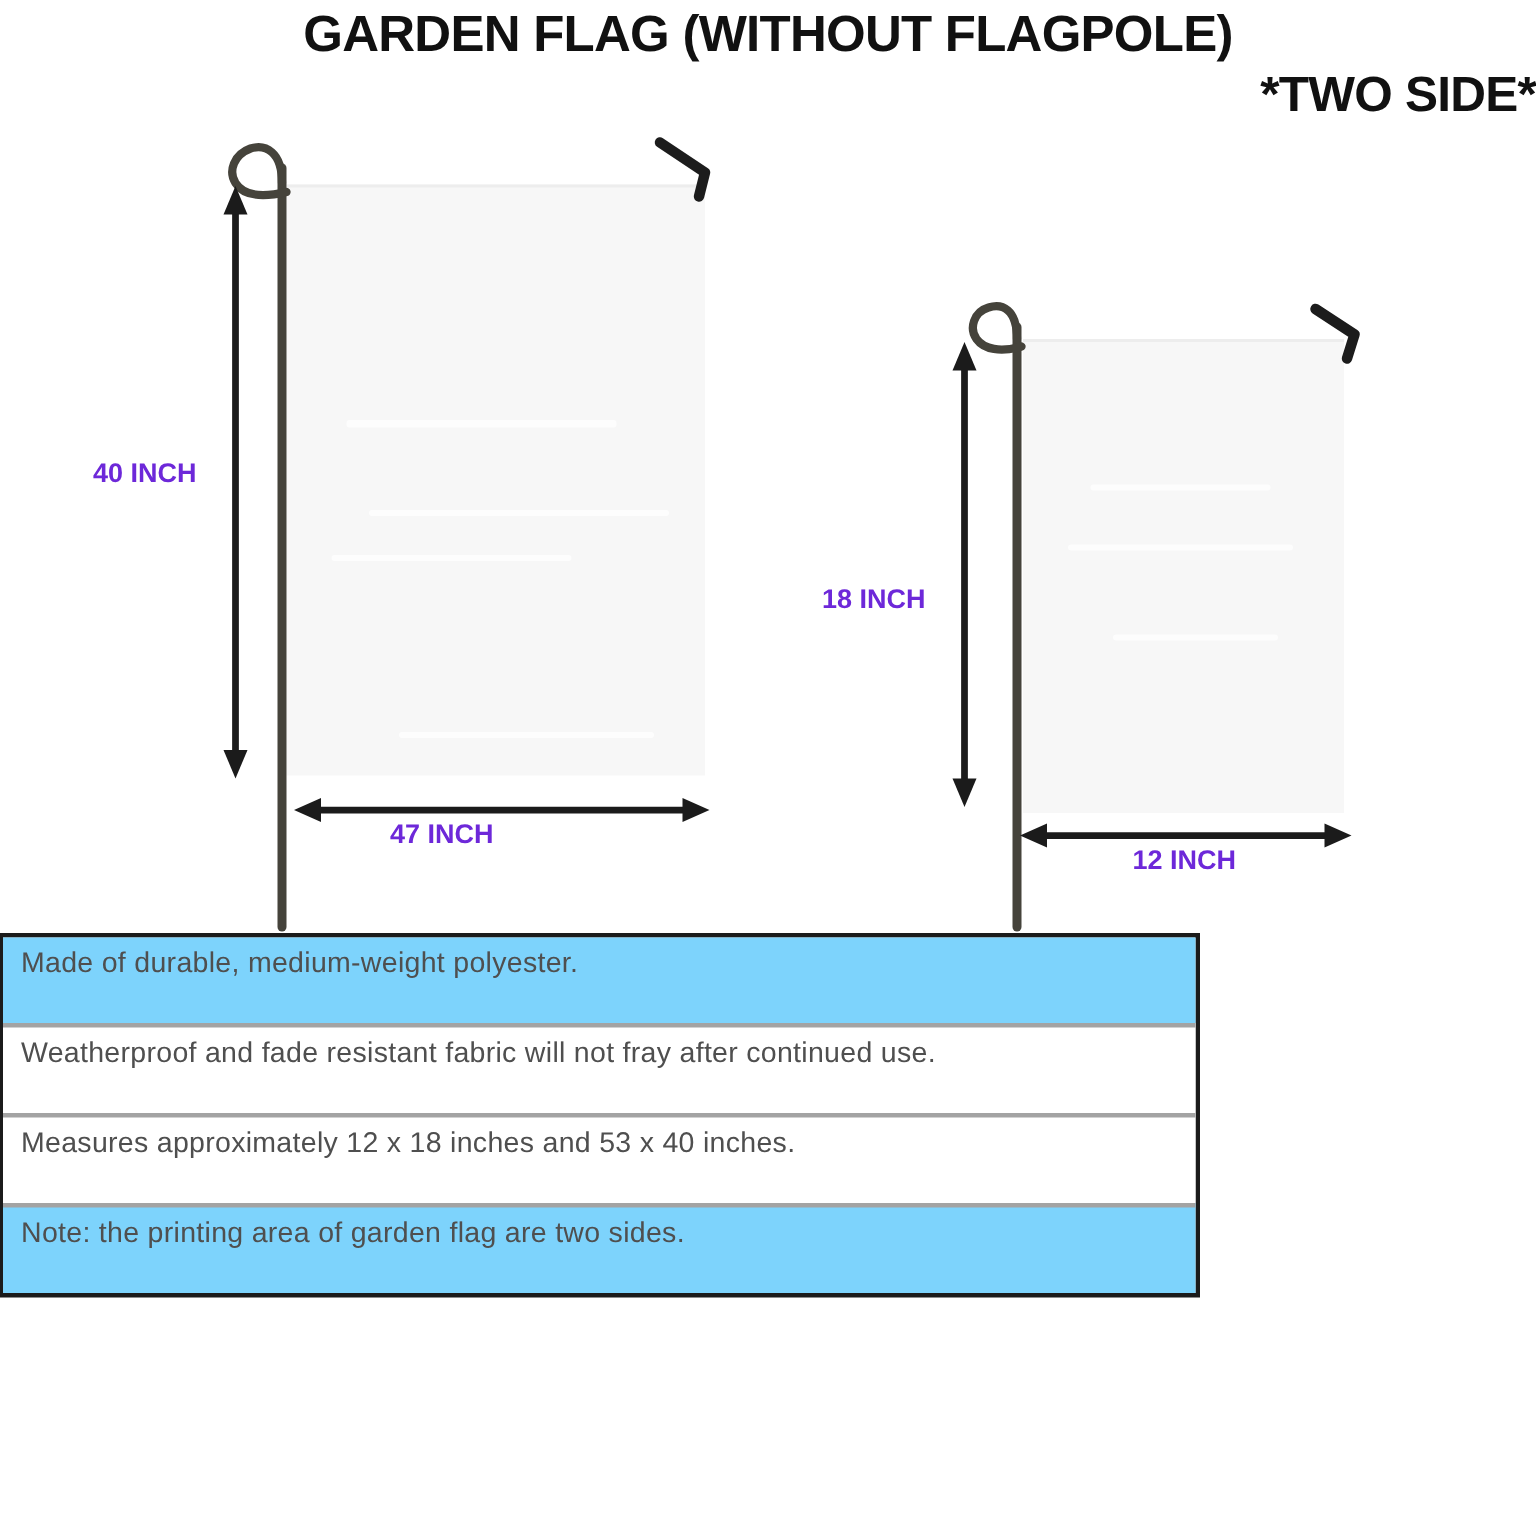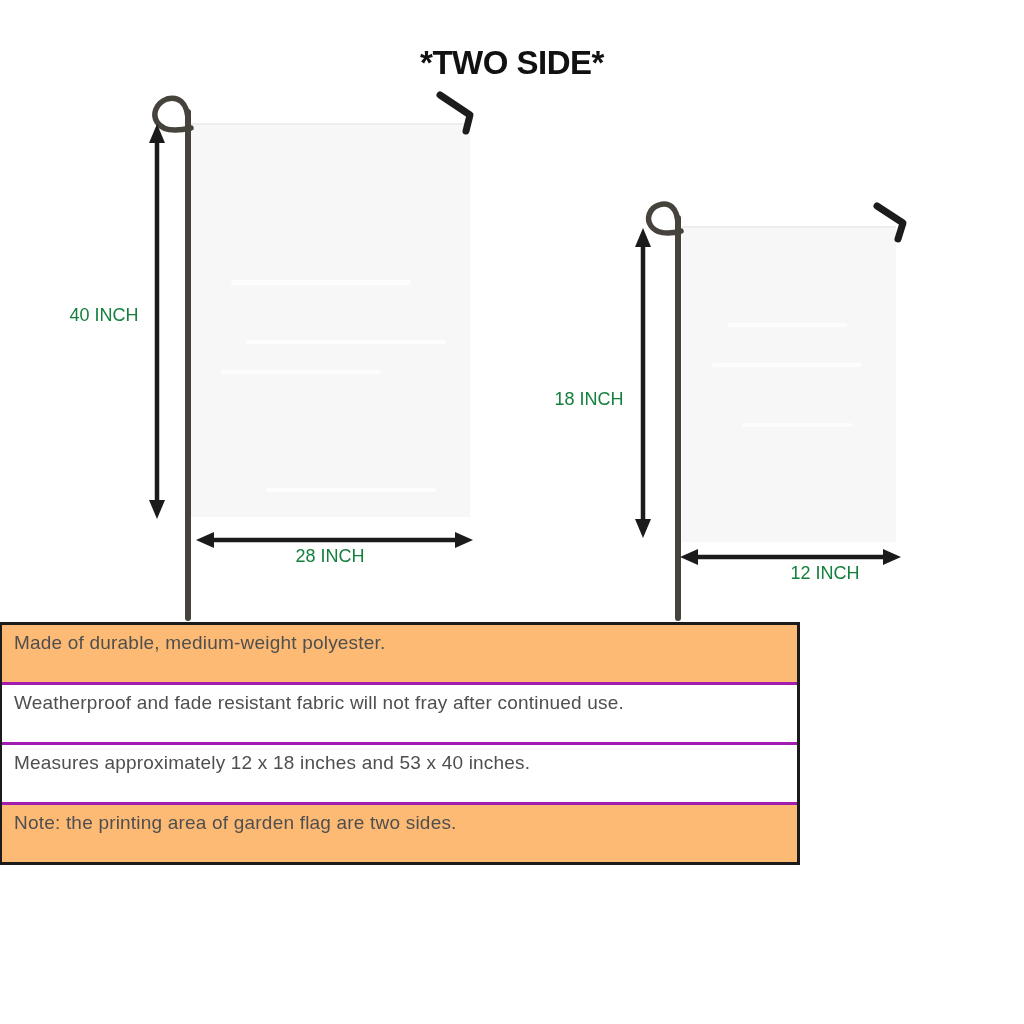--- a/index.html
+++ b/index.html
@@ -6,61 +6,62 @@
   #stage{
     position:relative;width:1024px;height:1024px;background:#ffffff;overflow:hidden;
     font-family:"Liberation Sans",sans-serif;
   }
   
   .title{
     position:absolute;left:0;width:1024px;text-align:center;
     font-weight:800;color:#111111;letter-spacing:-0.5px;
   }
   #title-line1{top:4px;font-size:34px;}
-  #title-line2{top:44px;font-size:33px;}
+  #title-line2{top:44px;font-size:33px;text-align:right;}
   
   .flag{
     position:absolute;background:#f7f7f7;border-top:2px solid #ededed;
   }
   #flag-large{left:191px;top:123px;width:279px;height:392px;}
   #flag-small{left:682px;top:226px;width:214px;height:314px;}
   .streak{position:absolute;background:#ffffff;opacity:.75;border-radius:2px;}
   
   #diagram-svg{position:absolute;left:0;top:0;width:1024px;height:1024px;}
   .pole{stroke:#45433b;stroke-width:6;fill:none;stroke-linecap:round;}
   .loop{stroke:#45433b;stroke-width:5.5;fill:none;stroke-linecap:round;}
   .hook{stroke:#1c1c1c;stroke-width:7;fill:none;stroke-linecap:round;stroke-linejoin:round;}
   .mline{stroke:#1b1b1b;stroke-width:4.5;fill:none;}
   .mhead{fill:#1b1b1b;stroke:none;}
   
   .dim-label{
-    position:absolute;font-weight:400;font-size:18px;color:#15803d;
-    text-align:center;white-space:nowrap;
+    position:absolute;font-weight:700;font-size:18px;color:#6d28d9;
+    white-space:nowrap;
   }
   #label-40{left:62px;top:305px;width:84px;}
   #label-28{left:260px;top:546px;width:140px;}
   #label-18{left:548px;top:352px;width:82px;margin-top:37px;}
   #label-12{left:755px;top:563px;width:140px;}
   
   #spec-table{
     position:absolute;left:0;top:622px;width:795px;
     border:3px solid #1b1b1b;border-left-width:2px;
   }
   .spec-row{
     height:50px;padding:7px 8px 0 12px;
     font-size:19px;letter-spacing:.2px;color:#4f4f4f;background:#ffffff;
   }
-  .spec-row.shaded{background:#fdba74;}
-  .spec-row + .spec-row{border-top:3px solid #a21caf;}
+  .spec-row.shaded{background:#7dd3fc;}
+  .spec-row + .spec-row{border-top:3px solid #a3a3a3;}
 </style>
 </head>
 <body>
 
 <div id="stage">
 
+  <div class="title" id="title-line1">GARDEN FLAG (WITHOUT FLAGPOLE)</div>
   <div class="title" id="title-line2">*TWO SIDE*</div>
 
   <div class="flag" id="flag-large">
     <div class="streak" style="left:40px;top:155px;width:180px;height:5px;"></div>
     <div class="streak" style="left:55px;top:215px;width:200px;height:4px;"></div>
     <div class="streak" style="left:30px;top:245px;width:160px;height:4px;"></div>
     <div class="streak" style="left:75px;top:363px;width:170px;height:4px;"></div>
   </div>
 
   <div class="flag" id="flag-small">
@@ -108,21 +109,21 @@
     </g>
 
     <g>
       <path class="mline" d="M 695 557 L 886 557"></path>
       <polygon class="mhead" points="680,557 698,549 698,565"></polygon>
       <polygon class="mhead" points="901,557 883,549 883,565"></polygon>
     </g>
   </svg>
 
   <div class="dim-label" id="label-40">40 INCH</div>
-  <div class="dim-label" id="label-28">28 INCH</div>
+  <div class="dim-label" id="label-28">47 INCH</div>
   <div class="dim-label" id="label-18">18 INCH</div>
   <div class="dim-label" id="label-12">12 INCH</div>
 
   <div id="spec-table">
     <div class="spec-row shaded">Made of durable, medium-weight polyester.</div>
     <div class="spec-row">Weatherproof and fade resistant fabric will not fray after continued use.</div>
     <div class="spec-row">Measures approximately 12 x 18 inches and 53 x 40 inches.</div>
     <div class="spec-row shaded">Note: the printing area of garden flag are two sides.</div>
   </div>
 

